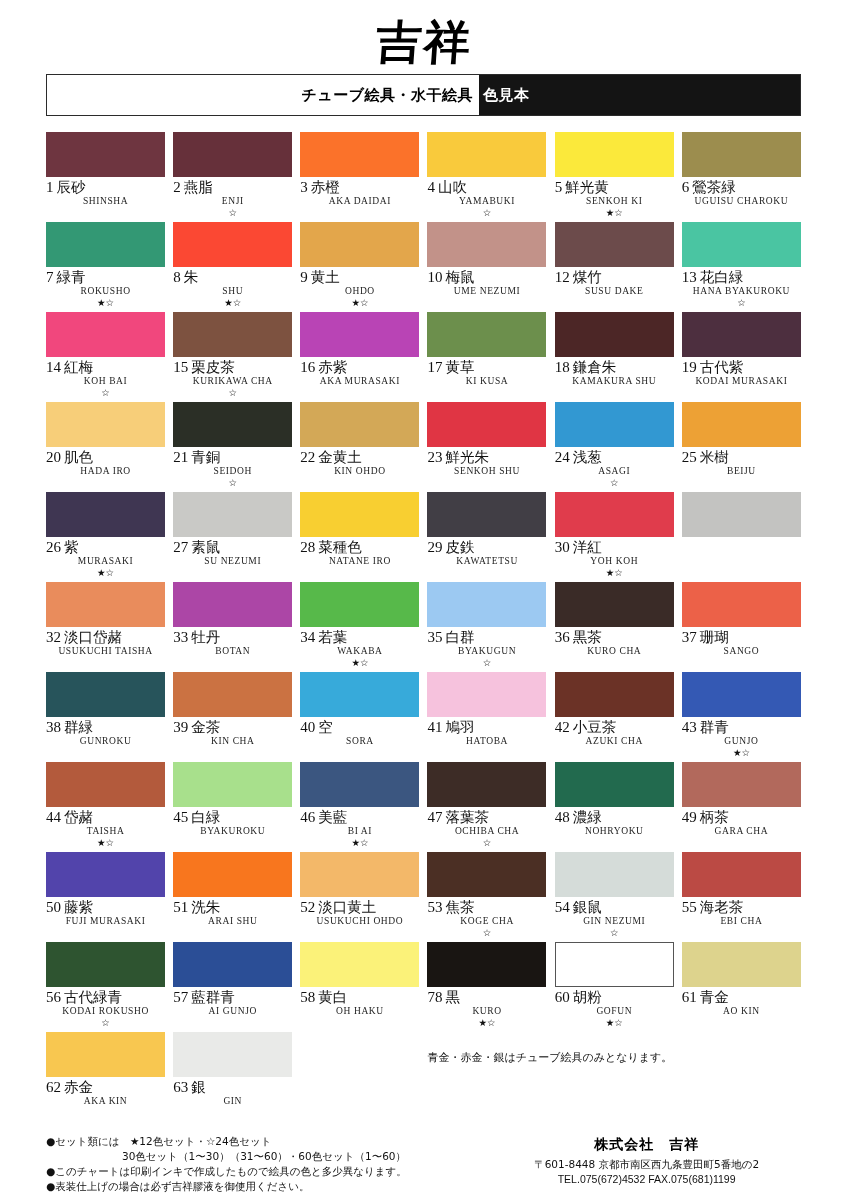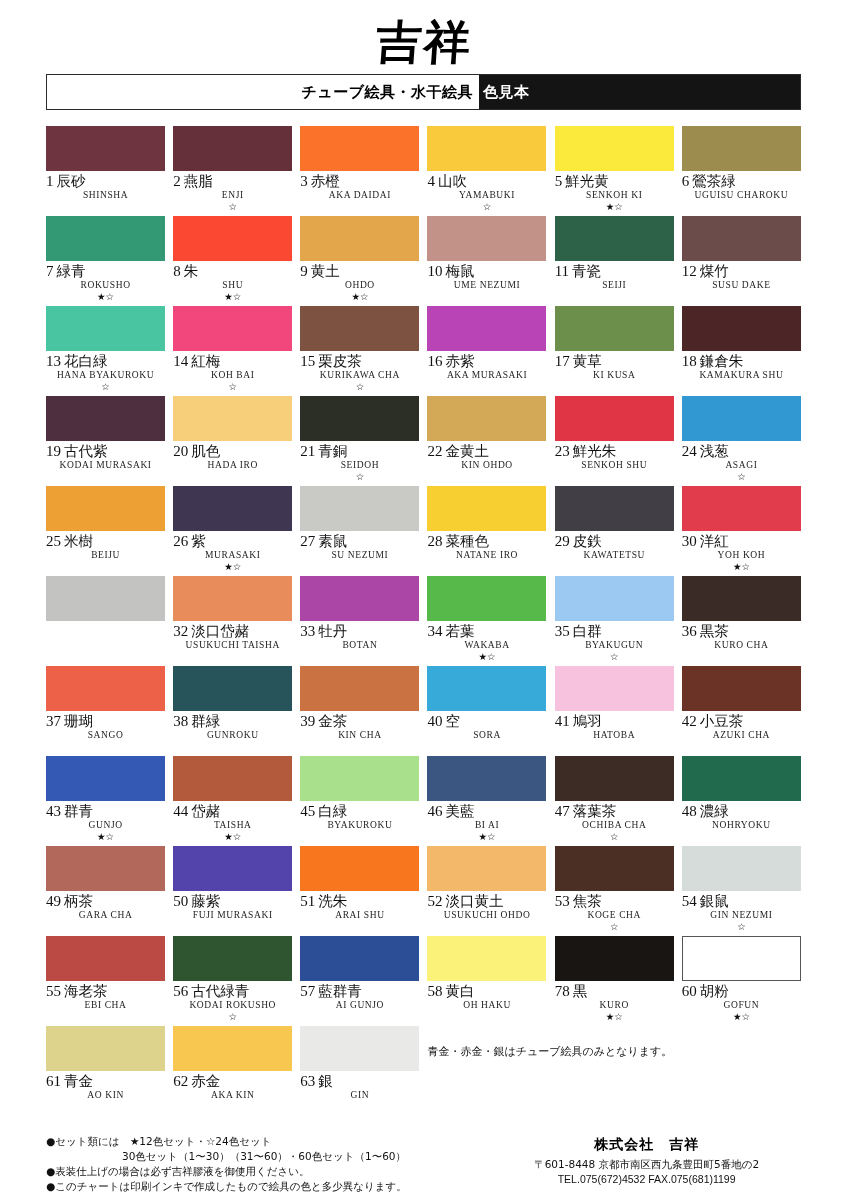--- a/index.html
+++ b/index.html
@@ -31,21 +31,21 @@
     font-weight:700;
     letter-spacing:2px;
     line-height:48px;
     color:#000;
     display:inline-block;
     transform:skewX(-4deg);
   }
 
   .banner{
     margin:8px 46px 0 46px;
-    height:36px;
+    height:42px;
     display:flex;
     align-items:stretch;
     border:1px solid #2b2b2b;
     background:#a3a3a3;
     box-sizing:border-box;
   }
   .banner-left{
     flex:0 0 auto;
     width:432px;
     background:#fff;
@@ -289,28 +289,20 @@
       </div>
       <div class="cell">
         <div class="chip" style="background: rgb(194, 146, 137);"></div>
         <div class="cap">
           <div class="cap-jp"><span class="num">10</span><span>梅鼠</span></div>
           <div class="cap-ro">UME NEZUMI</div>
           <div class="cap-star"></div>
         </div>
       </div>
       <div class="cell">
-        <div class="chip" style="background: rgb(45, 98, 73);"></div>
-        <div class="cap">
-          <div class="cap-jp"><span class="num">11</span><span>青瓷</span></div>
-          <div class="cap-ro">SEIJI</div>
-          <div class="cap-star"></div>
-        </div>
-      </div>
-      <div class="cell">
         <div class="chip" style="background: rgb(108, 75, 75);"></div>
         <div class="cap">
           <div class="cap-jp"><span class="num">12</span><span>煤竹</span></div>
           <div class="cap-ro">SUSU DAKE</div>
           <div class="cap-star"></div>
         </div>
       </div>
       <div class="cell">
         <div class="chip" style="background: rgb(74, 197, 162);"></div>
         <div class="cap">
@@ -714,22 +706,22 @@
           <div class="cap-star"></div>
         </div>
       </div>
       <div class="inline-note">青金・赤金・銀はチューブ絵具のみとなります。</div>
     </div>
 
   <div class="footer">
     <div class="foot-left">
       <div>●セット類には　★12色セット・☆24色セット</div>
       <div class="l2">30色セット（1〜30）（31〜60）・60色セット（1〜60）</div>
+      <div>●このチャートは印刷インキで作成したもので絵具の色と多少異なります。</div>
       <div>●表装仕上げの場合は必ず吉祥膠液を御使用ください。</div>
-      <div>●このチャートは印刷インキで作成したもので絵具の色と多少異なります。</div>
     </div>
     <div class="foot-right">
       <div class="company">株式会社　吉祥</div>
       <div class="addr">〒601-8448 京都市南区西九条豊田町5番地の2</div>
       <div class="tel">TEL.075(672)4532  FAX.075(681)1199</div>
     </div>
   </div>
 
 </div>
 

